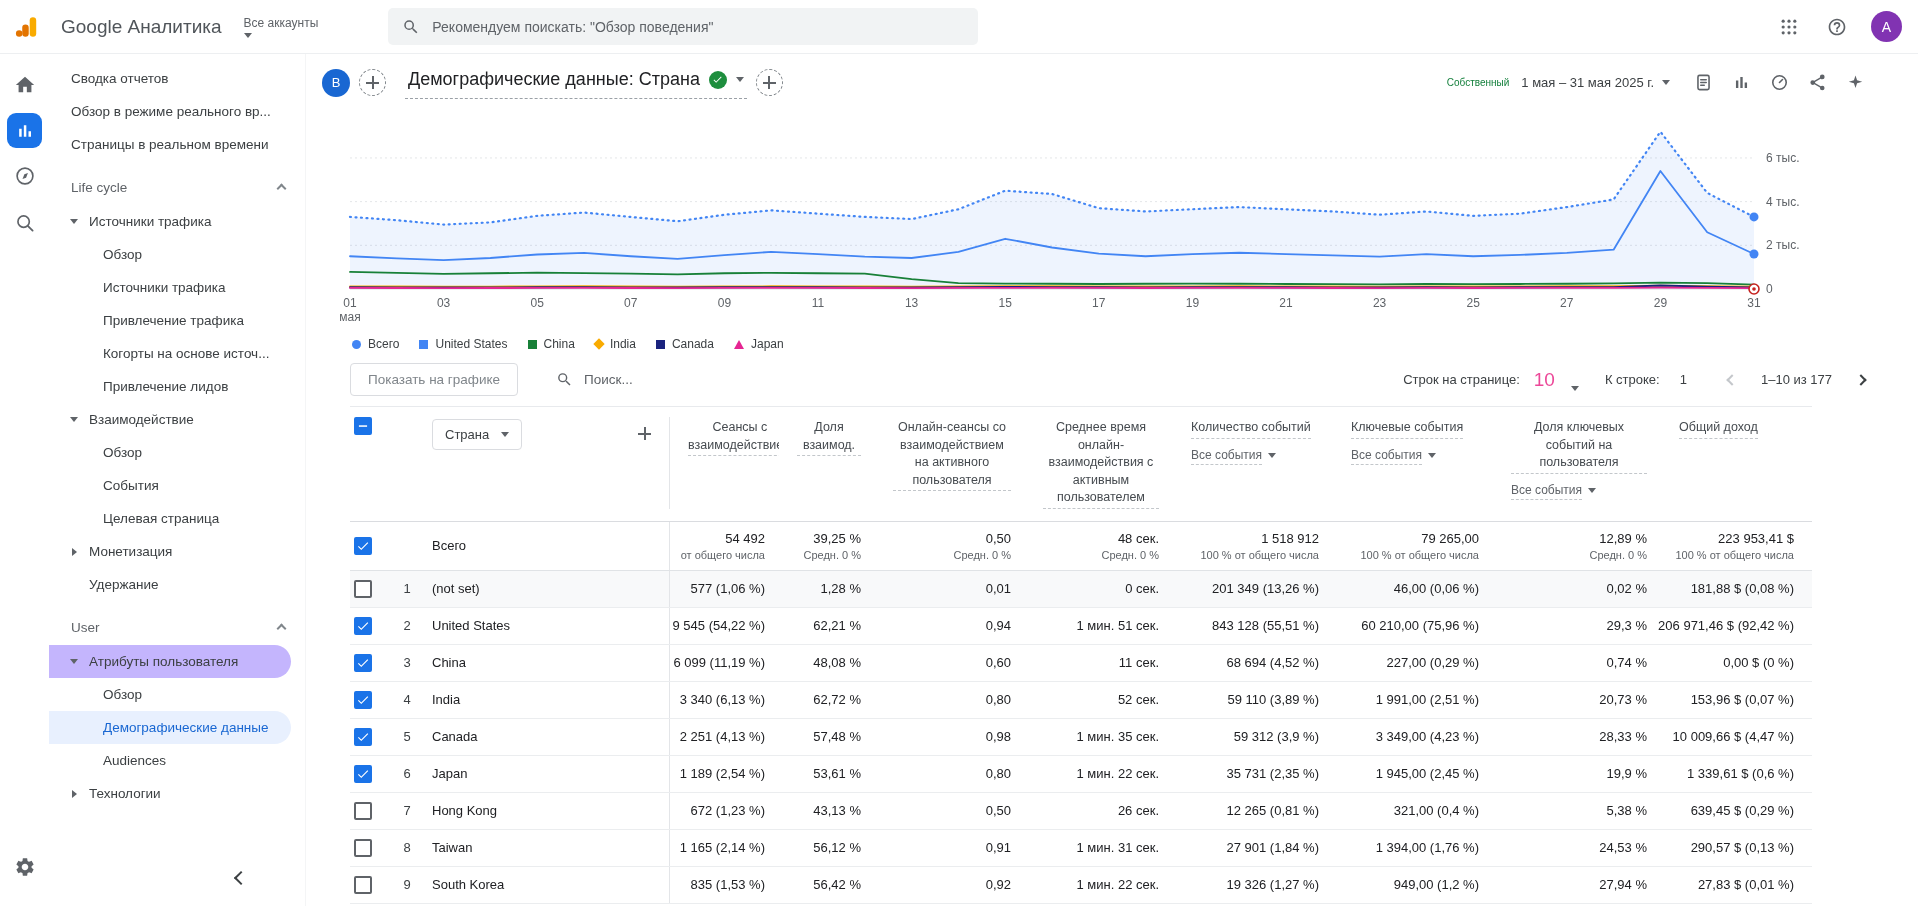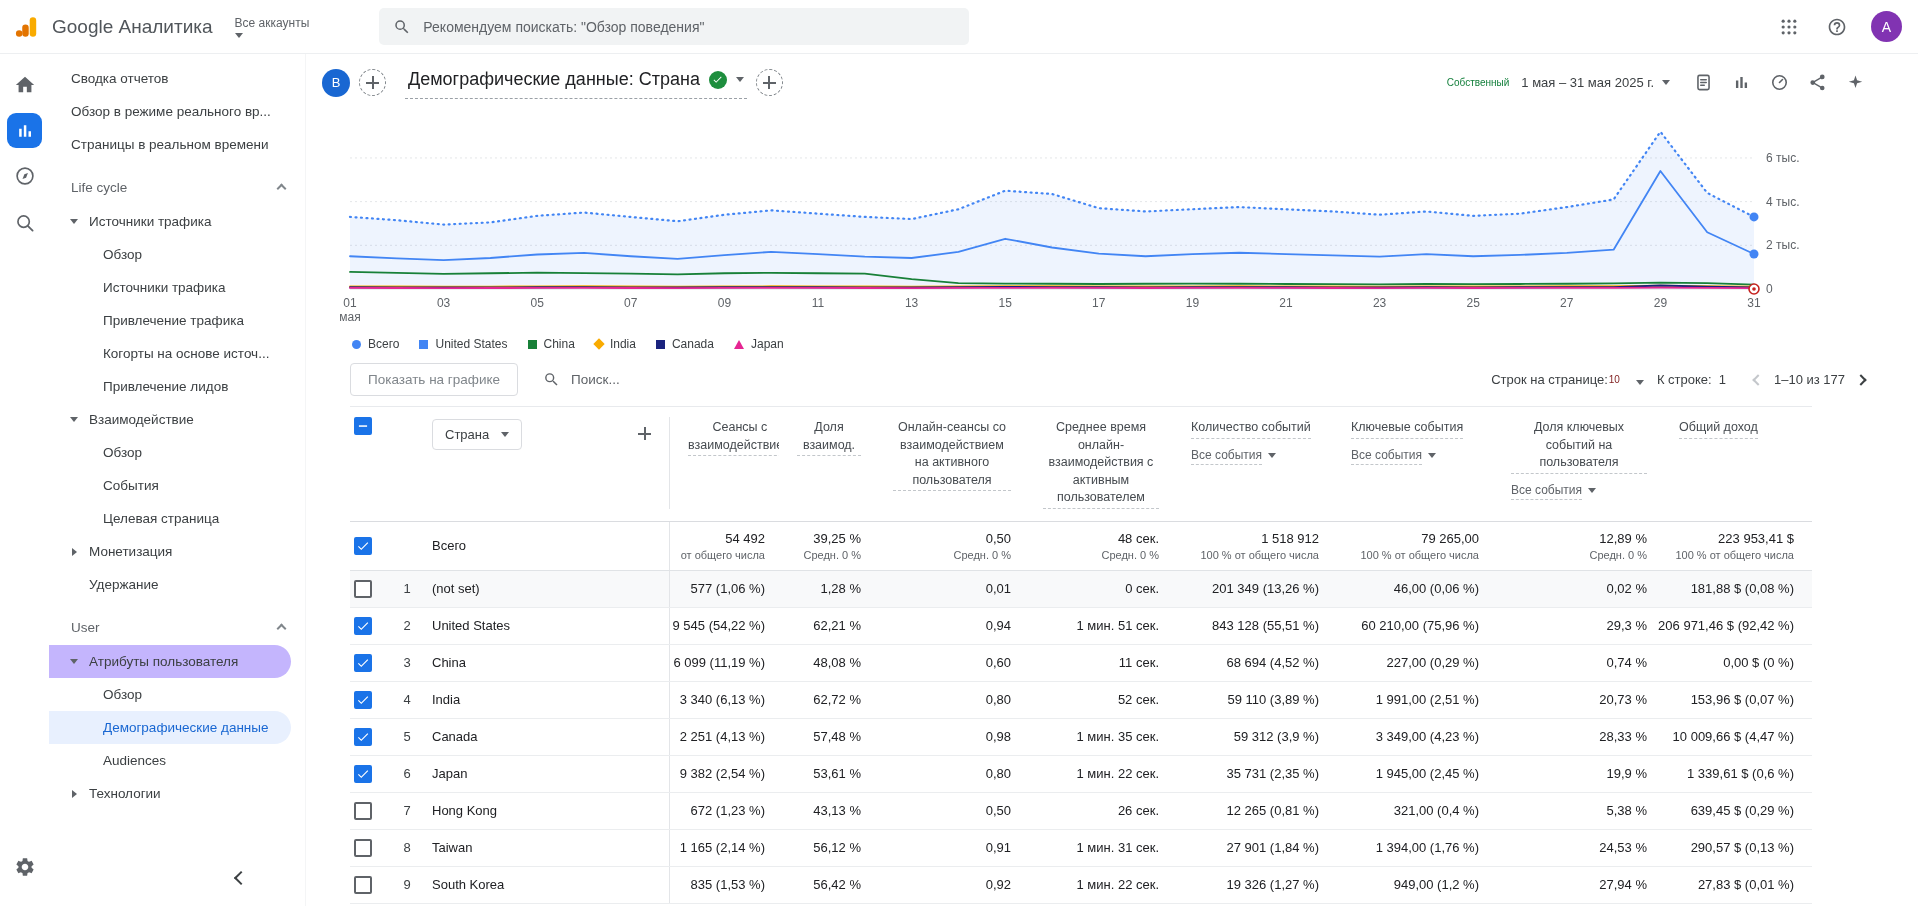--- a/index.html
+++ b/index.html
@@ -1,21 +1,21 @@
 <!DOCTYPE html>
 <html><head>
 <meta charset="utf-8">
 <style>
 *{box-sizing:border-box;margin:0;padding:0}
 html,body{width:1918px;height:906px;overflow:hidden}
 body{font-family:"Liberation Sans","DejaVu Sans",sans-serif;color:#202124;background:#fff;font-size:13px}
 button{font-family:inherit;cursor:pointer}
 
 .topbar{height:54px;display:flex;align-items:center;padding:0 16px 0 14px;border-bottom:1px solid #edeff1;background:#fff}
-.logo-btn{display:flex;align-items:center;gap:12px;background:none;border:none}
+.logo-btn{display:flex;align-items:center;gap:21px;background:none;border:none}
 .brand{font-size:19px;color:#50555a;white-space:nowrap}
 .account-btn{display:flex;flex-direction:column;align-items:flex-start;gap:3px;margin-left:22px;background:none;border:none;color:#5f6368;font-size:12px}
 .searchbar{margin-left:70px;width:590px;height:37px;background:#f1f3f4;border-radius:5px;display:flex;align-items:center;gap:12px;padding:0 14px;cursor:text}
 .search-ph{color:#5f6368;font-size:14px}
 .topbar-right{margin-left:auto;display:flex;align-items:center;gap:8px}
 .iconbtn{width:40px;height:40px;border:none;background:none;display:flex;align-items:center;justify-content:center;border-radius:50%}
 .avatar{width:31px;height:31px;border-radius:50%;background:#8133b2;color:#fff;display:flex;align-items:center;justify-content:center;font-size:14px;margin-left:6px;cursor:pointer}
 
 .body-row{display:flex;height:852px}
 .rail{width:49px;display:flex;flex-direction:column;align-items:center;padding-top:12px;gap:9px;position:relative;flex-shrink:0}
@@ -49,26 +49,26 @@
 .chart-wrap{padding:6px 0 0 44px}
 #chart-svg{overflow:visible;display:block}
 .ytick,.xtick{font-size:12px;fill:#5f6368}
 .legend{display:flex;align-items:center;gap:20px;margin:6px 0 0 46px}
 .lg-item{display:flex;align-items:center;gap:7px;font-size:12px;color:#3c4043;cursor:pointer}
 .lg-circle{width:9px;height:9px;border-radius:50%;display:inline-block}
 .lg-square{width:9px;height:9px;display:inline-block}
 .lg-diamond{width:8px;height:8px;display:inline-block;transform:rotate(45deg)}
 .lg-triangle{width:0;height:0;border-left:5px solid transparent;border-right:5px solid transparent;border-bottom:9px solid #000;display:inline-block;background:none!important}
 
-.controls{display:flex;align-items:center;margin:12px 44px 0;gap:1px}
+.controls{display:flex;align-items:center;margin:12px 44px 0;gap:14px}
 .btn-outline{height:33px;padding:0 17px;border:1px solid #dadce0;border-radius:4px;background:#fff;color:#80868b;font-size:13.5px}
 .tsearch{display:flex;align-items:center;gap:11px;color:#5f6368;font-size:13.5px;margin-left:24px;cursor:text}
 .spacer{flex:1}
 .clabel{font-size:13px;color:#3c4043;white-space:nowrap}
-.rsel{display:flex;align-items:flex-end;gap:16px;border:none;background:none;font-size:10px;color:#7f1d1d;margin-right:12px}
+.rsel{display:flex;align-items:flex-end;gap:16px;border:none;background:none;font-size:19px;color:#ec4899;margin-right:12px}
 .goto-val{font-size:13px;color:#3c4043;margin:0 18px 0 6px;cursor:text}
 .pagerbtn{border:none;background:none;width:26px;height:26px;display:flex;align-items:center;justify-content:center}
 .crange{font-size:13px;color:#3c4043;margin:0 2px;white-space:nowrap}
 
 .table{margin:10px 0 0 44px;width:1462px}
 .trow{display:grid;grid-template-columns:40px 34px 245px 110px 96px 150px 148px 160px 160px 168px 147px;align-items:stretch}
 .tcell{display:flex;align-items:center;min-width:0}
 .thead{border-top:1px solid #e8eaed;border-bottom:1px solid #dadce0;padding:10px 0 12px}
 .thead .tcell{align-items:flex-start}
 .cbcell{padding-left:4px}
@@ -717,21 +717,21 @@
               </svg>
             </span>
           </div>
           <div class="tcell numcell">
             <span>6</span>
           </div>
           <div class="tcell dimcell2">
             <span>Japan</span>
           </div>
           <div class="tcell mcell mdiv clip">
-            <span class="mval">9 382 (2,54 %)</span>
+            <span class="mval">1 189 (2,54 %)</span>
           </div>
           <div class="tcell mcell">
             <span class="mval">53,61 %</span>
           </div>
           <div class="tcell mcell">
             <span class="mval">0,80</span>
           </div>
           <div class="tcell mcell">
             <span class="mval">1 мин. 22 сек.</span>
           </div>

